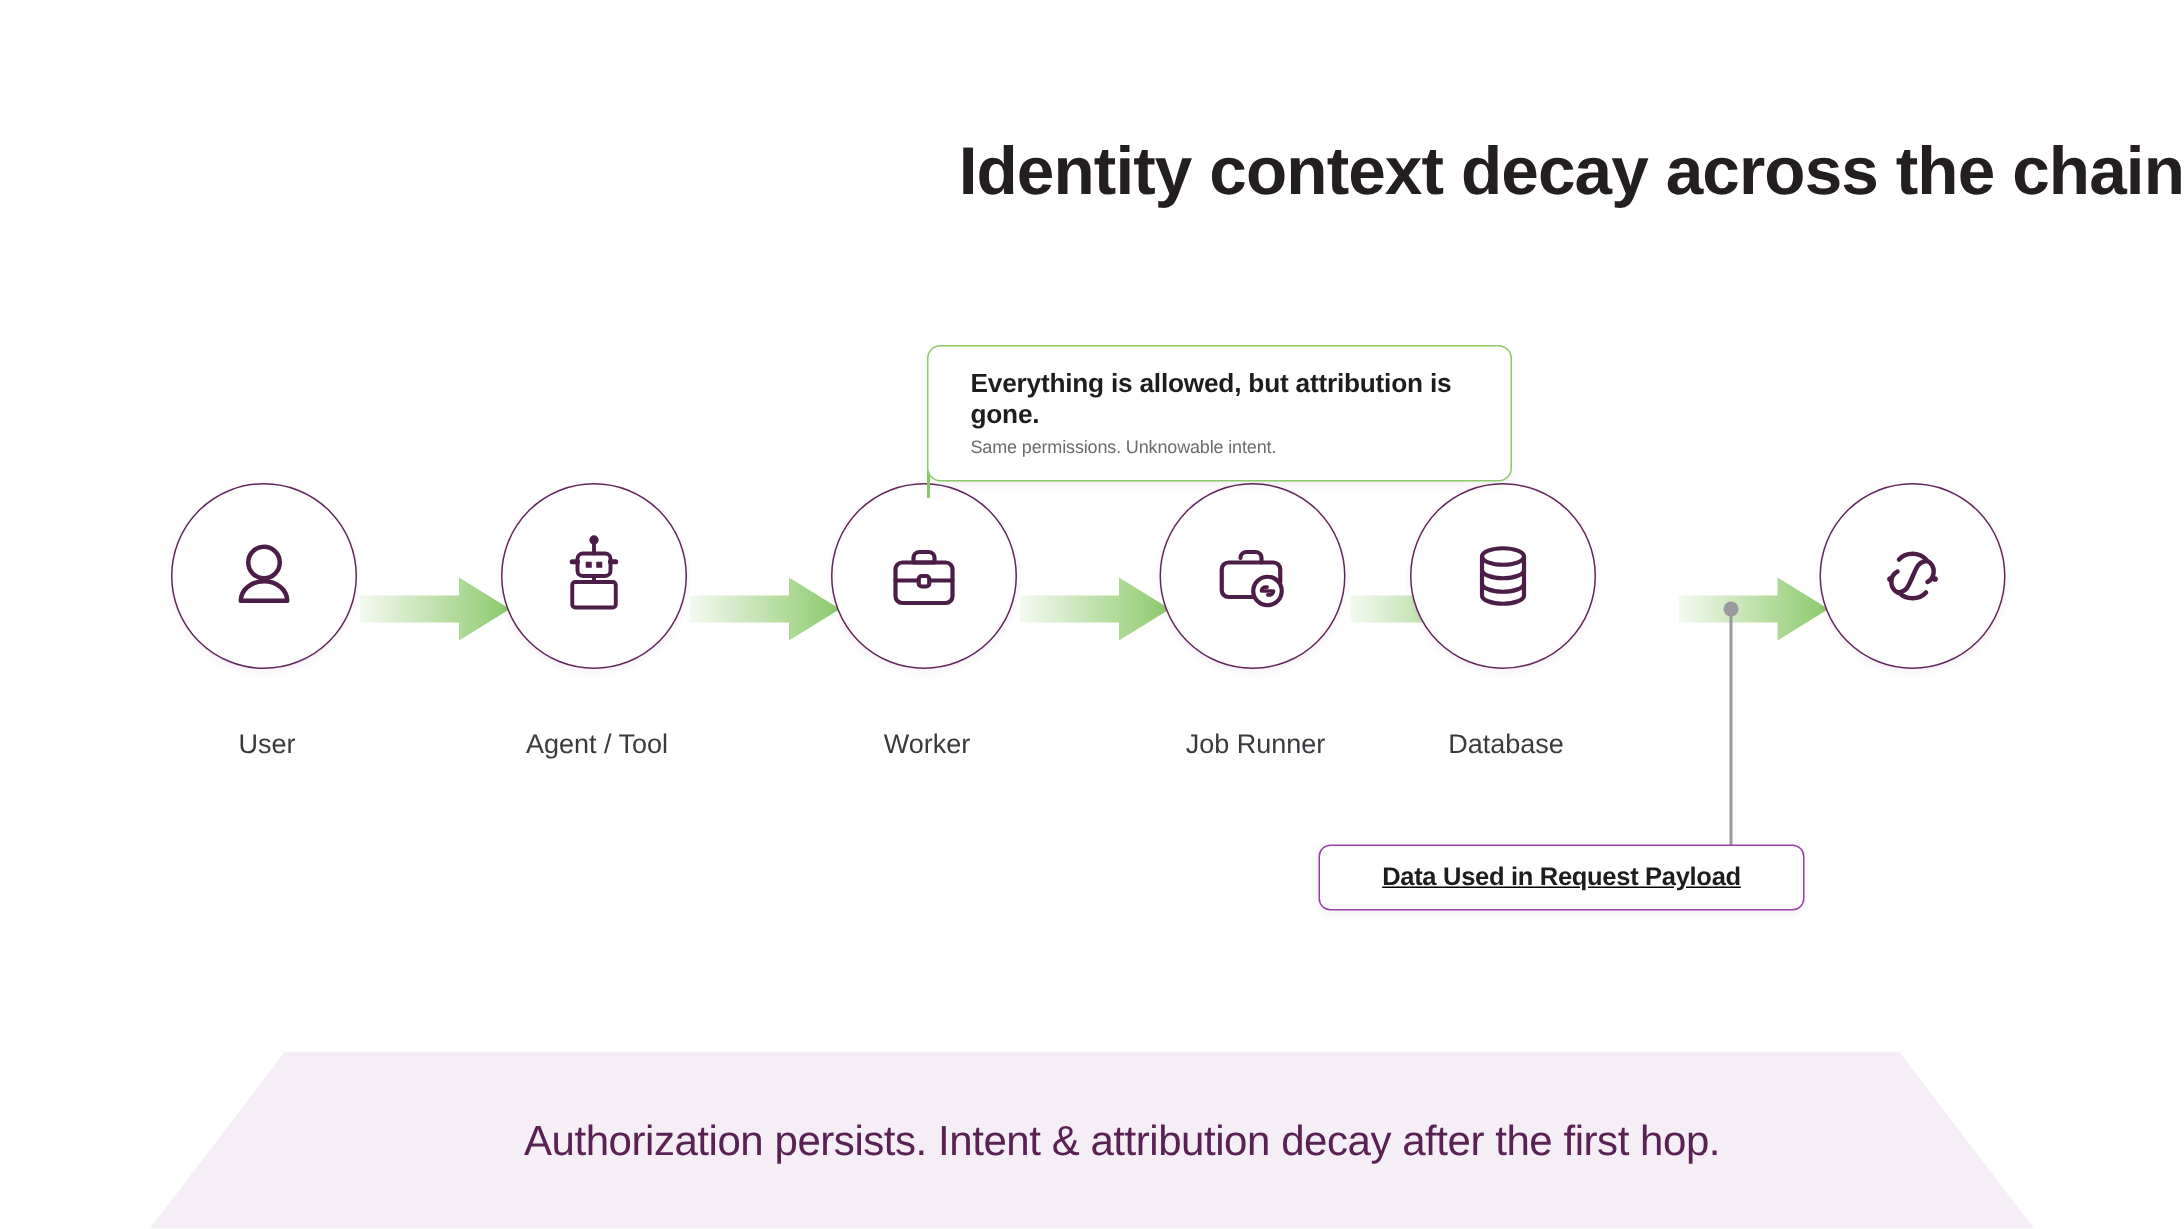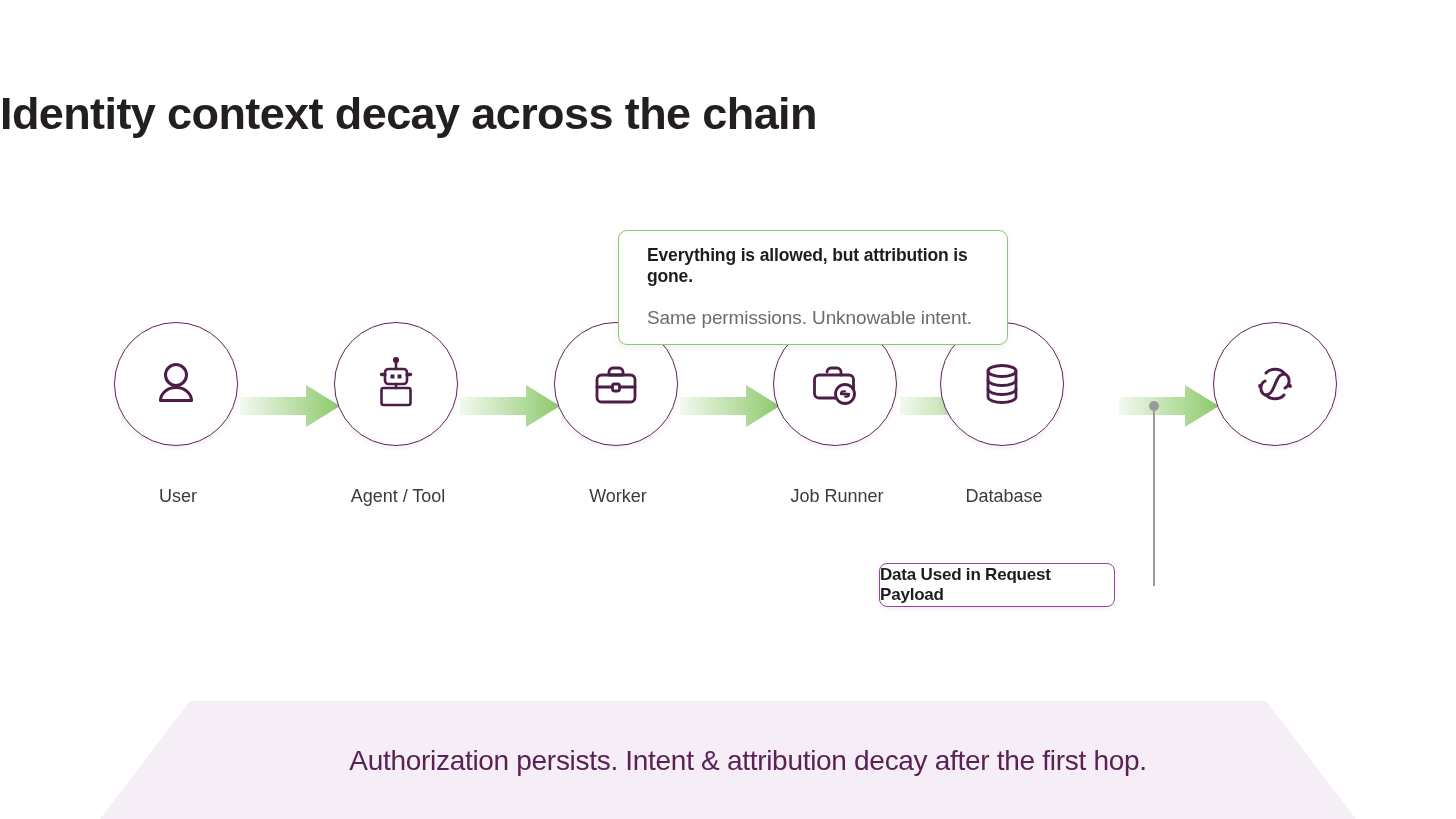--- a/index.html
+++ b/index.html
@@ -15,21 +15,21 @@
     font-family: "Liberation Sans", sans-serif;
     -webkit-font-smoothing: antialiased;
   }
 
   
   .page-title {
     position: absolute;
     top: 88px;
     left: 0;
     width: 1456px;
-    text-align: left;
+    text-align: right;
     font-size: 45px;
     font-weight: 700;
     letter-spacing: -0.6px;
     color: #231f20;
   }
 
   
   .chain {
     position: absolute;
     top: 322px;
@@ -85,49 +85,50 @@
     padding: 14px 20px 15px 28px;
     box-shadow: 0 3px 7px rgba(0,0,0,0.06);
   }
   .callout-title {
     font-size: 17.5px;
     font-weight: 700;
     color: #1d1d1f;
     letter-spacing: -0.15px;
   }
   .callout-sub {
-    margin-top: 20px;
-    font-size: 19px;
+    margin-top: 4px;
+    font-size: 12px;
     color: #6b6b70;
     letter-spacing: -0.1px;
   }
   .callout-stem {
     position: absolute;
     left: 618px;
     top: 296px;
     width: 2px;
     height: 36px;
     background: #8cc96b;
   }
 
   
   .payload-box {
     position: absolute;
     left: 879px;
     top: 563px;
-    width: 236px;
+    width: 324px;
     height: 44px;
     box-sizing: border-box;
     border: 1.6px solid #9b3fa8;
     border-radius: 8px;
     background: #ffffff;
     display: flex;
     align-items: center;
     justify-content: center;
     box-shadow: 0 2px 5px rgba(0,0,0,0.06);
+    text-decoration: underline;
   }
   .payload-text {
     font-size: 17px;
     font-weight: 600;
     color: #1d1d1f;
     letter-spacing: -0.2px;
   }
   .payload-line {
     position: absolute;
     left: 1153px;

